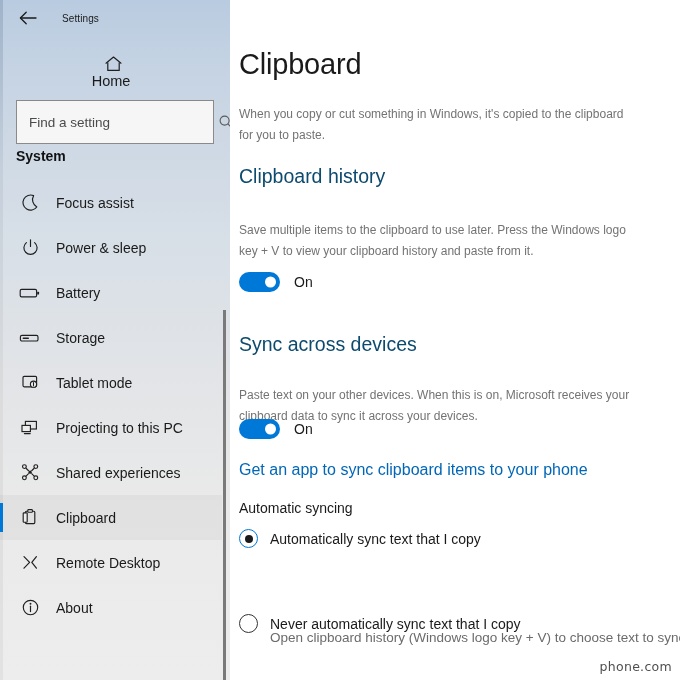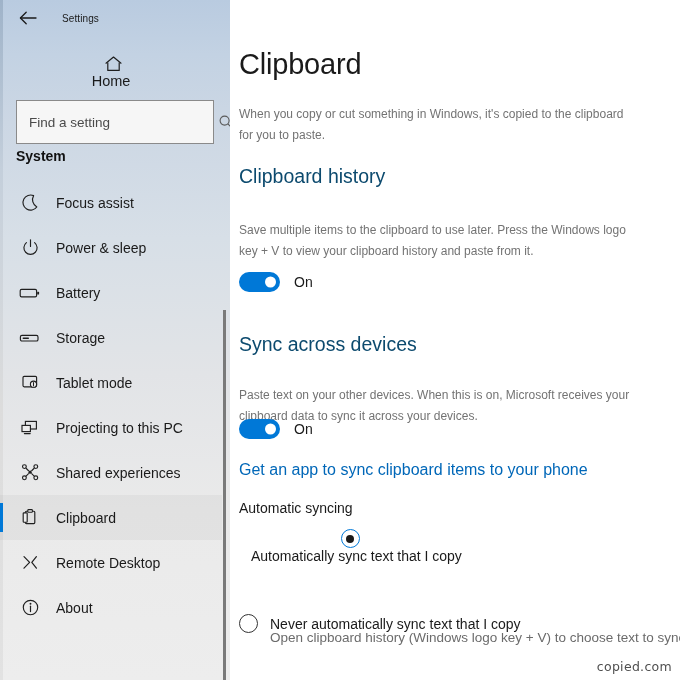--- a/index.html
+++ b/index.html
@@ -249,21 +249,21 @@
     font-size: 14px;
     color: #1a1a1a;
   }
 
   .radio-row {
     position: absolute;
     display: flex;
     align-items: center;
     cursor: default;
   }
-  .rad-1 { left: 9px; top: 529px; flex-direction: column; }
+  .rad-1 { left: 9px; top: 529px; }
   .rad-2 { left: 9px; top: 614px; }
   .radio {
     width: 19px; height: 19px;
     border-radius: 50%;
     box-sizing: border-box;
     border: 1.6px solid #333333;
     background: #ffffff;
     position: relative;
     flex: 0 0 19px;
   }
@@ -503,16 +503,16 @@
       <span class="radio on"></span>
       <span class="radio-label">Automatically sync text that I copy</span>
     </div>
 
     <div class="radio-row rad-2">
       <span class="radio"></span>
       <span class="radio-label">Never automatically sync text that I copy</span>
     </div>
     <div class="radio-help help-2">Open clipboard history (Windows logo key + V) to choose text to sync.</div>
 
-    <div class="watermark">copied.com</div>
+    <div class="watermark">phone.com</div>
   </div>
 
 </div>
 
 </body></html>

